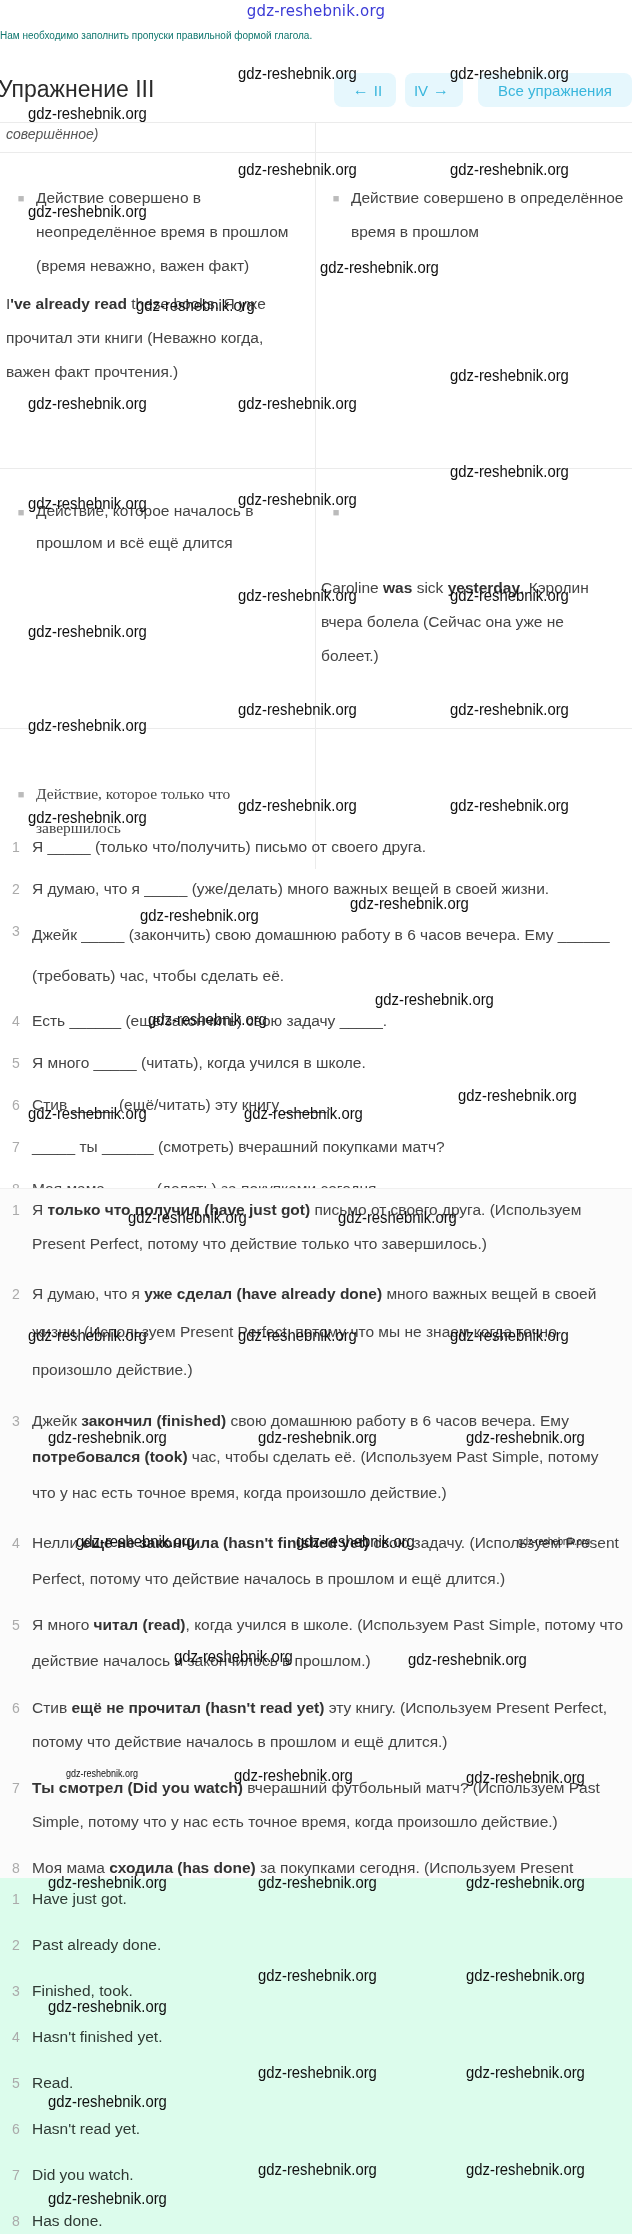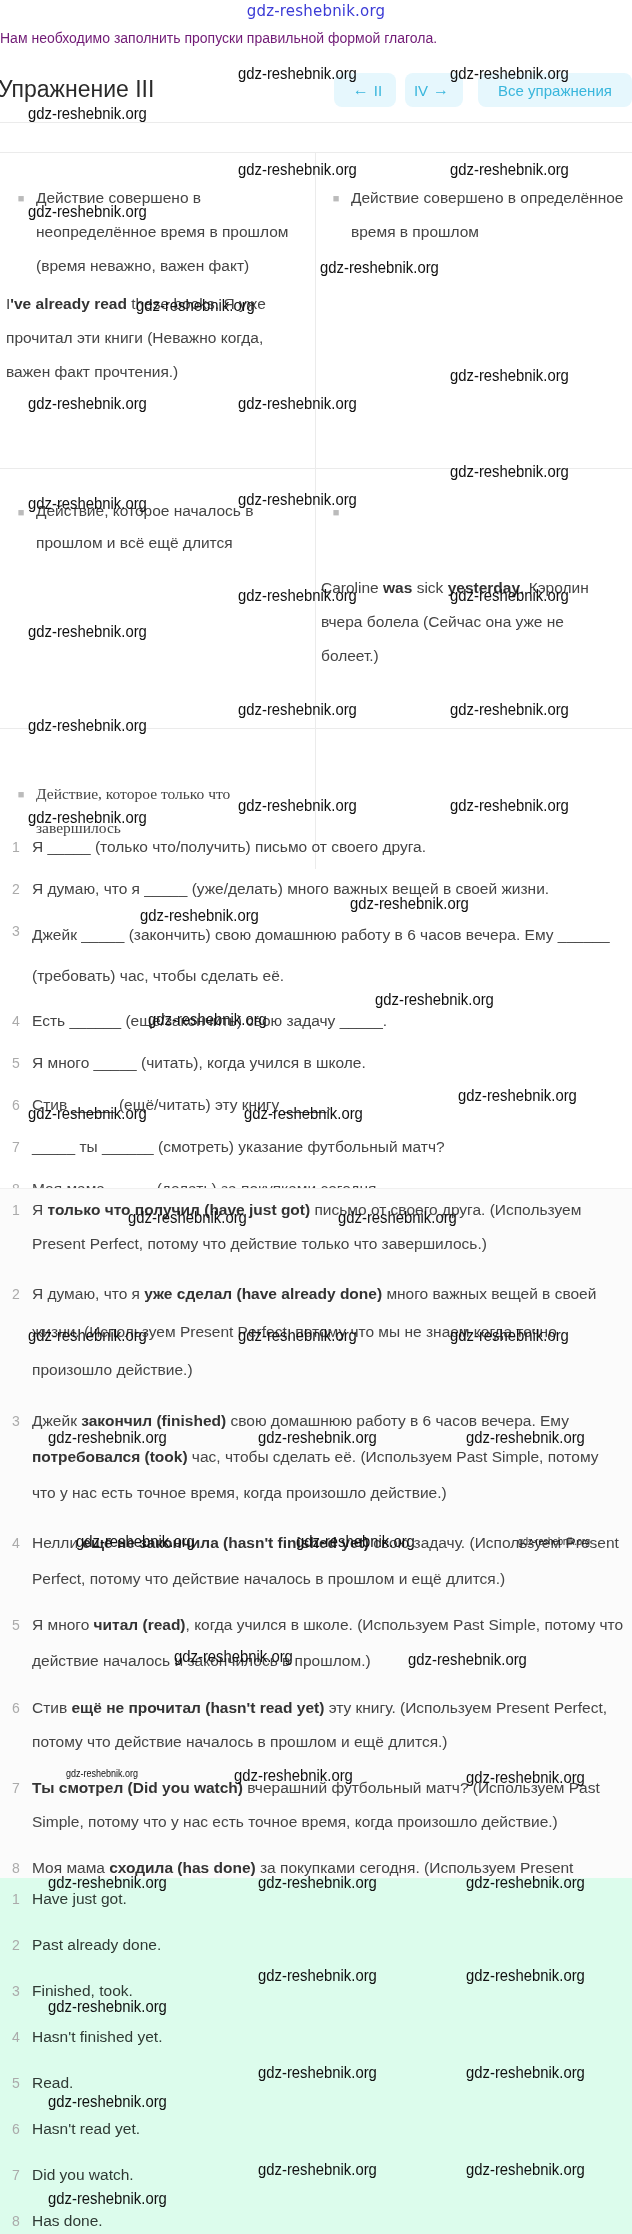--- a/index.html
+++ b/index.html
@@ -12,21 +12,21 @@
       overflow: hidden;
     }
     .top-watermark {
       position: absolute; top: 2px; left: 0; width: 632px;
       text-align: center; font-size: 15px; color: #3b3bd6;
       font-family: "DejaVu Sans", sans-serif;
       letter-spacing: 0.2px;
     }
     .intro {
       position: absolute; top: 30px; left: 0;
-      font-size: 14px; color: #701a75;
+      font-size: 10px; color: #0f766e;
     }
     .ex-title {
       position: absolute; top: 76px; left: -2px;
       font-size: 23px; color: #2a2a2a; font-weight: 500;
     }
     .nav-btn {
       position: absolute; top: 73px; height: 34px;
       background: #e6f7fd; border-radius: 8px;
       color: #39b6dc; font-size: 15px;
       display: flex; align-items: center; justify-content: center;
@@ -94,20 +94,21 @@
   <span>II</span>
 </div>
 <div class="nav-btn nav-next">
   <span>IV</span>
   <span class="arrow">→</span>
 </div>
 <div class="nav-btn nav-all">Все упражнения</div>
 
 <div class="table">
   <div class="row row-head">
+    <div class="cell left">совершённое)</div>
     <div class="cell right"></div>
   </div>
 
   <div class="row row1">
     <div class="cell left" style="padding-top:28px;">
       <div class="bullet">
         <span class="bullet-dot">■</span>
         <span style="line-height:34px;">Действие совершено в неопределённое время в прошлом (время неважно, важен факт)</span>
       </div>
       <div style="margin-top:4px;line-height:34px;">
@@ -176,21 +177,21 @@
       <span class="txt">Я много _____ (читать), когда учился в школе.</span>
     </div>
   <div class="q-gap"></div>
   <div class="item" style="margin-top:-34px;">
       <span class="num">6</span>
       <span class="txt">Стив _____ (ещё/читать) эту книгу _____.</span>
     </div>
   <div class="q-gap"></div>
   <div class="item" style="margin-top:-34px;">
       <span class="num">7</span>
-      <span class="txt"> _____ ты ______ (смотреть) указание футбольный матч?</span>
+      <span class="txt"> _____ ты ______ (смотреть) вчерашний покупками матч?</span>
     </div>
   <div class="q-gap"></div>
   <div class="item" style="margin-top:-34px;">
       <span class="num">8</span>
       <span class="txt">Моя мама _____ (делать) за покупками сегодня.</span>
     </div>
 </div>
 
 <div class="list explain">
   <div style="padding-top:4px;">

